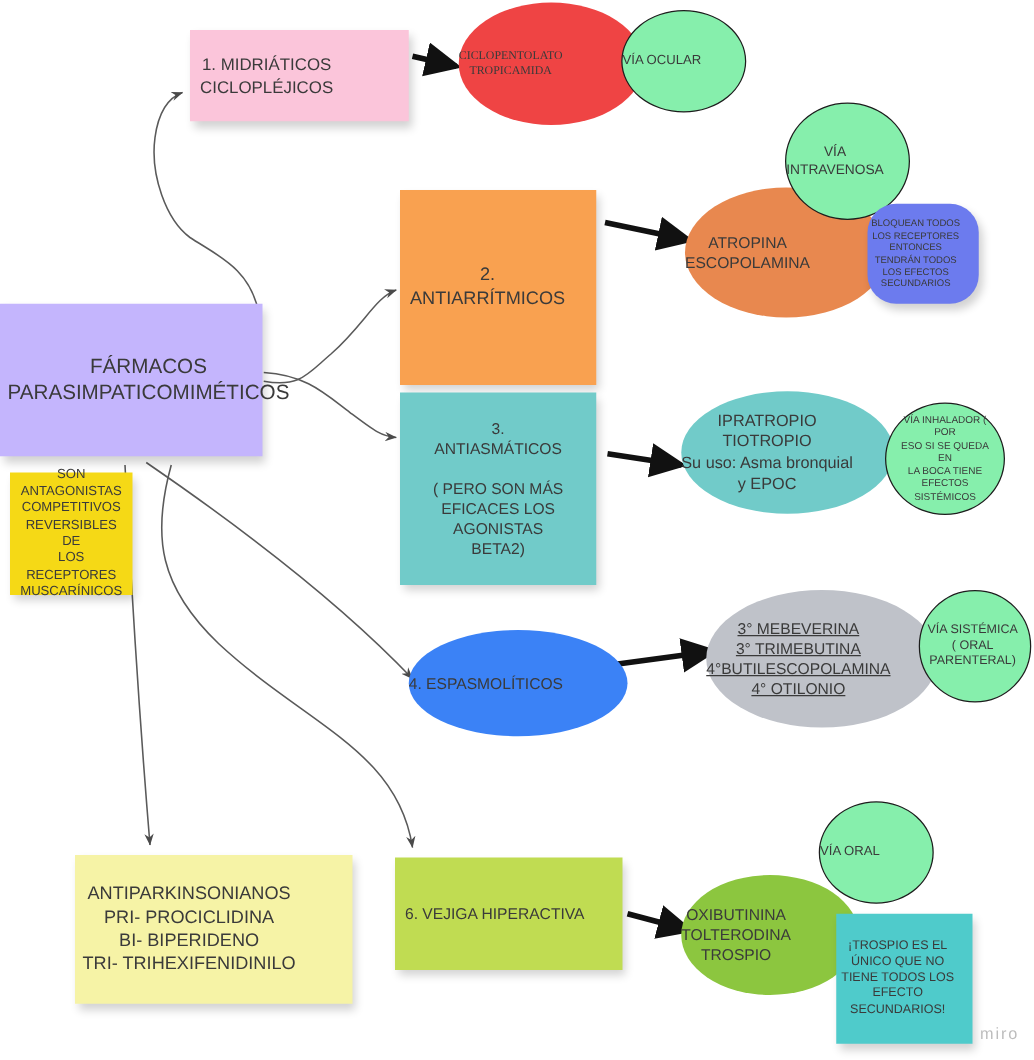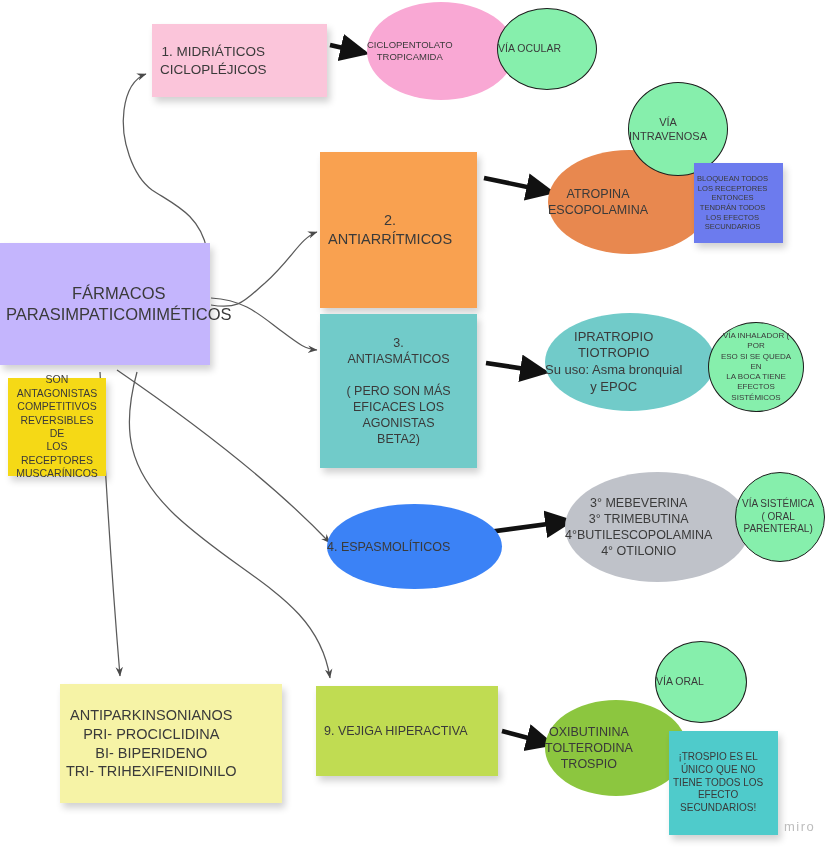--- a/index.html
+++ b/index.html
@@ -31,58 +31,58 @@
   #note-antagonistas{
     left:8px;top:378px;width:98px;height:98px;
     background:#F5D916;font-size:10.5px;padding:0 4px;
   }
   #cat-midriaticos{
     left:152px;top:24px;width:175px;height:73px;
     background:#FBC5DA;font-size:13.5px;padding:0 8px;
   }
   #drug-ciclopentolato{
     left:367px;top:2px;width:148px;height:98px;
-    background:#f9a8d4;font-size:9.5px;
+    background:#ef4444;font-size:9.5px;font-family:Liberation Serif, serif;
   }
   #via-ocular{
     left:497px;top:8px;width:100px;height:82px;font-size:10.5px;
   }
   #cat-antiarritmicos{
     left:320px;top:152px;width:157px;height:156px;
     background:#F9A150;font-size:14.5px;padding:0 8px;
   }
   #drug-atropina{
     left:548px;top:150px;width:162px;height:104px;
     background:#E8884F;font-size:12.5px;
   }
   #via-intravenosa{
     left:628px;top:82px;width:100px;height:94px;font-size:11px;
   }
   #note-bloquean{
     left:694px;top:163px;width:89px;height:80px;
-    background:#6C7BEE;font-size:7.6px;padding:0 3px;
+    background:#6C7BEE;font-size:7.6px;padding:0 3px;border-radius:23px;
   }
   #cat-antiasmaticos{
     left:320px;top:314px;width:157px;height:154px;
     background:#71CBC9;font-size:12.5px;padding:0 24px;
   }
   #drug-ipratropio{
     left:545px;top:313px;width:170px;height:98px;
     background:#71CBC9;font-size:13px;
   }
   #via-inhalador{
     left:708px;top:322px;width:96px;height:90px;font-size:8px;padding:0 6px;
   }
   #cat-espasmoliticos{
     left:327px;top:504px;width:175px;height:85px;
     background:#3b82f6;font-size:12.5px;
   }
   #drug-mebeverina{
     left:565px;top:472px;width:185px;height:110px;
-    background:#BFC2C9;font-size:12.5px;
+    background:#BFC2C9;font-size:12.5px;text-decoration:underline;
   }
   #via-sistemica{
     left:735px;top:472px;width:90px;height:90px;font-size:10px;padding:0 6px;
   }
   #cat-vejiga{
     left:316px;top:686px;width:182px;height:90px;
     background:#C0DC52;font-size:12.5px;padding:0 8px;
   }
   #drug-oxibutinina{
     left:545px;top:700px;width:142px;height:96px;
@@ -230,21 +230,21 @@
 4° OTILONIO</span>
   </div>
 
   <div class="node circle" id="via-sistemica">
     <span class="txt">VÍA SISTÉMICA
 ( ORAL
 PARENTERAL)</span>
   </div>
 
   <div class="node sticky" id="cat-vejiga">
-    <span class="txt">9. VEJIGA HIPERACTIVA</span>
+    <span class="txt">6. VEJIGA HIPERACTIVA</span>
   </div>
 
   <div class="node ellipse" id="drug-oxibutinina">
     <span class="txt">OXIBUTININA
 TOLTERODINA
 TROSPIO</span>
   </div>
 
   <div class="node sticky" id="note-trospio">
     <span class="txt">¡TROSPIO ES EL

